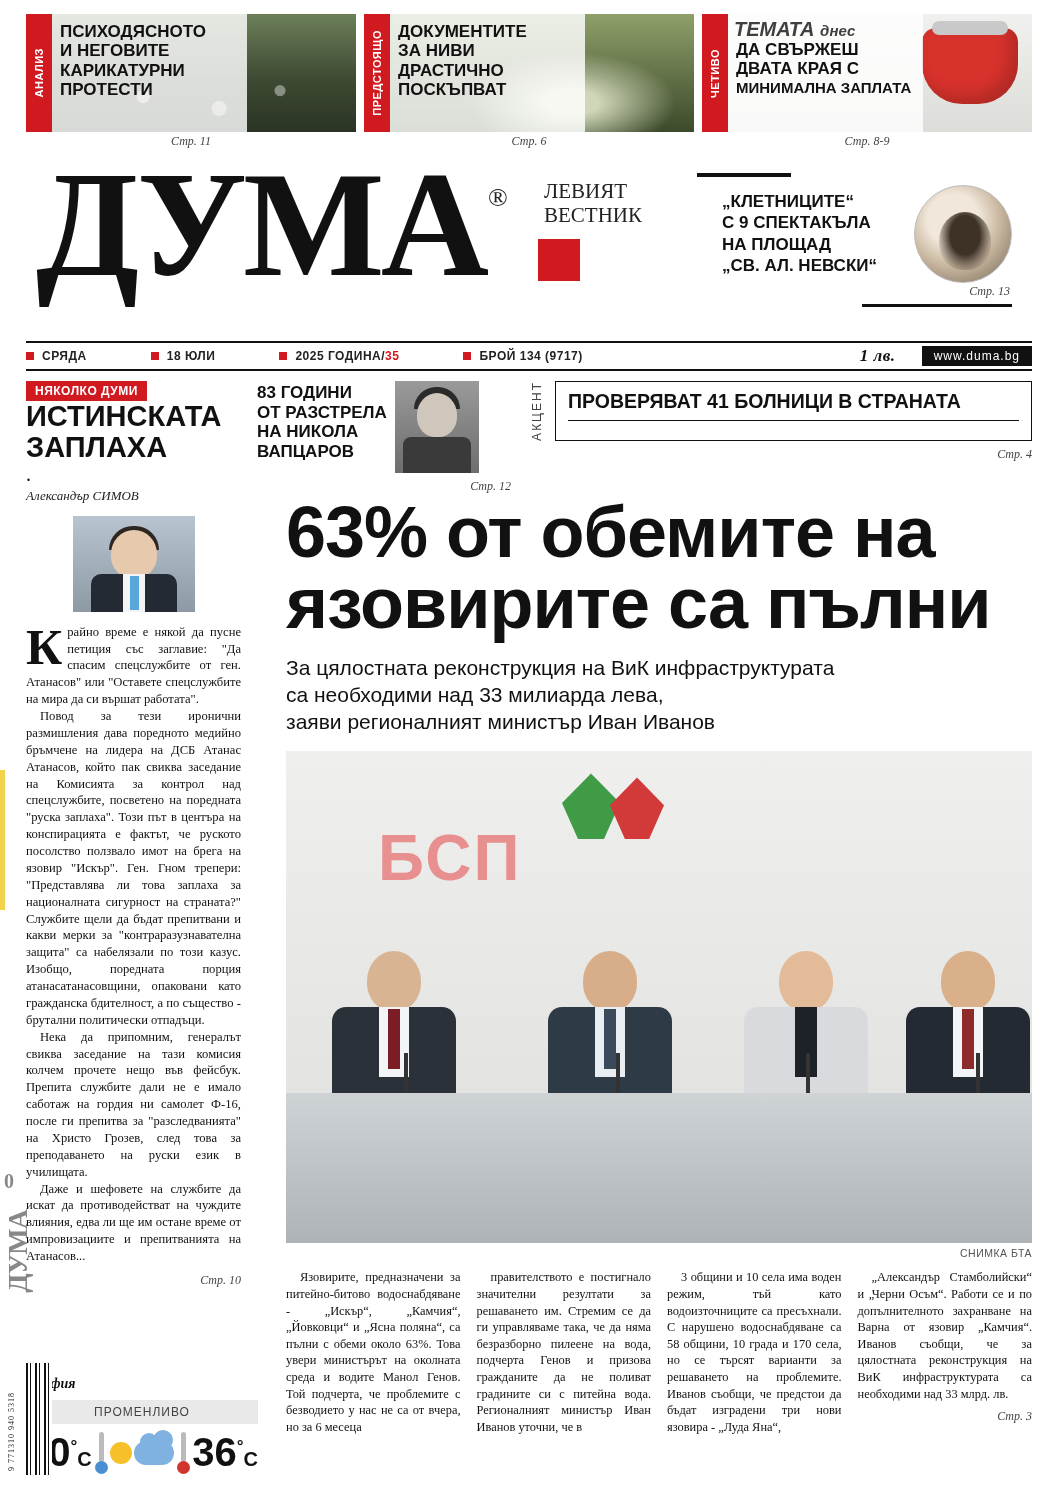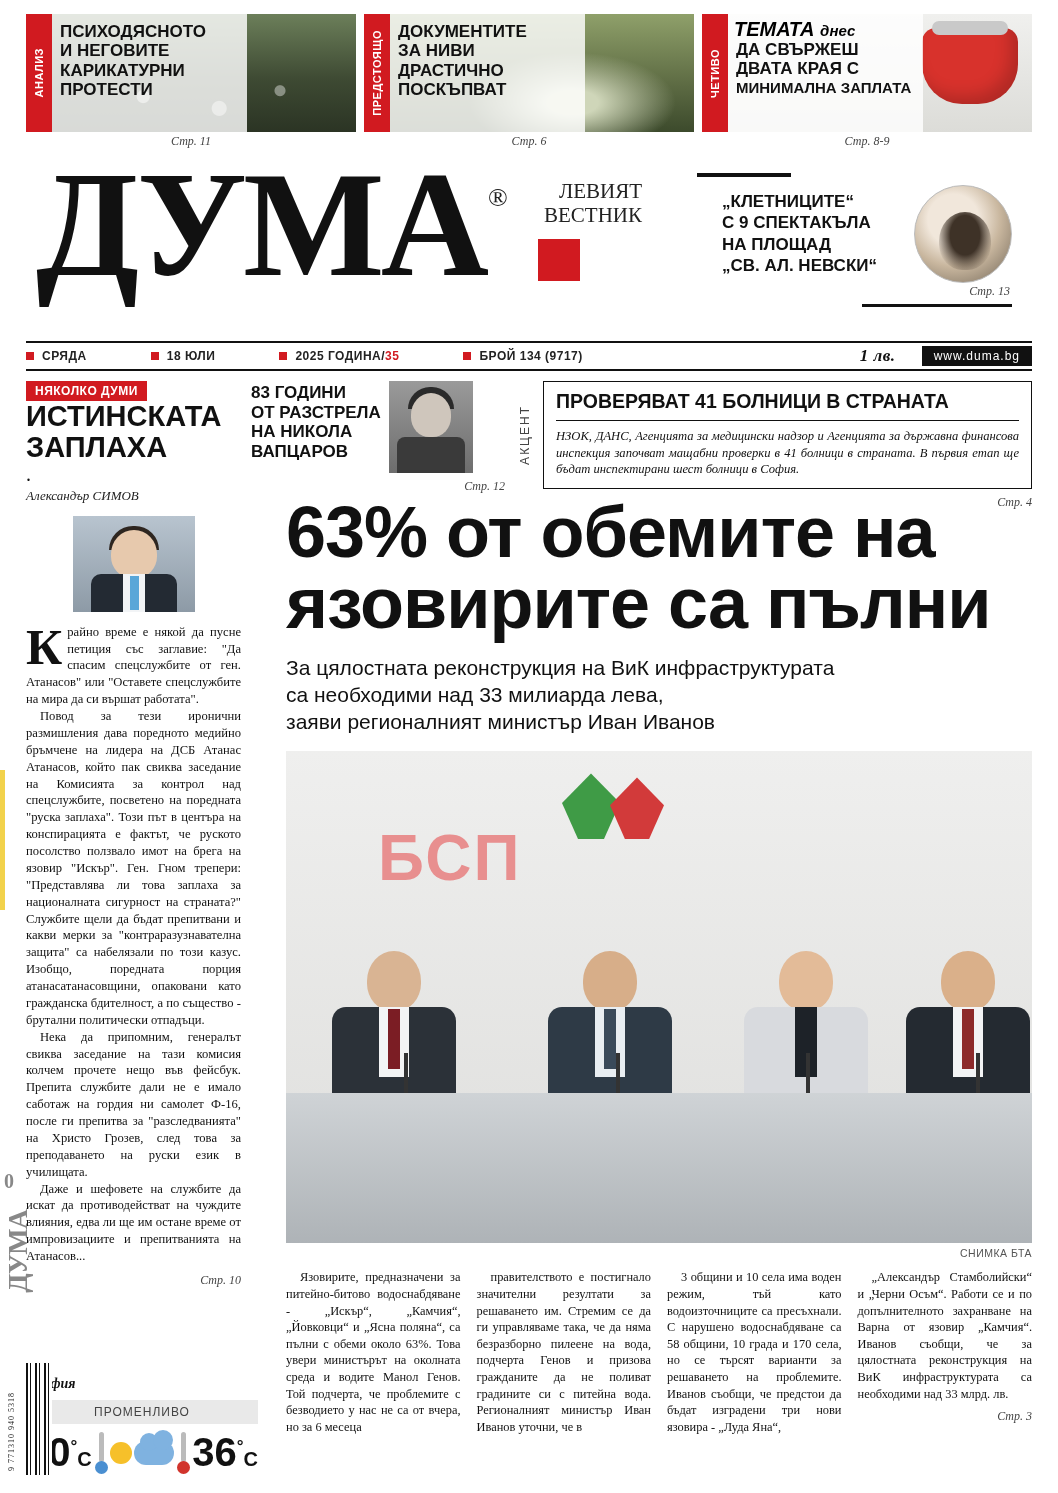--- a/index.html
+++ b/index.html
@@ -31,21 +31,21 @@
     background:rgba(255,255,255,0.82);
     padding:8px 6px 6px 8px;
     font-family:"Liberation Sans", sans-serif;
     font-weight:bold; font-size:17px; line-height:1.14; color:#111;
     text-transform:uppercase;
   }
   .teaser-text .ln { display:block; }
   .teaser-logo {
     position:absolute; left:6px; top:4px;
     font-family:"Liberation Sans", sans-serif; font-weight:bold;
-    color:#000000; font-size:20px; font-style:italic;
+    color:#404040; font-size:20px; font-style:italic;
   }
   
   .photo-crowd {
     background:
       radial-gradient(circle at 30% 70%, rgba(255,255,255,.5) 0 6px, transparent 7px),
       radial-gradient(circle at 55% 80%, rgba(255,255,255,.45) 0 7px, transparent 8px),
       radial-gradient(circle at 75% 65%, rgba(255,255,255,.4) 0 5px, transparent 6px),
       linear-gradient(#6c7f5a, #3e4a33 55%, #2b3424);
   }
   .photo-field {
@@ -73,21 +73,21 @@
   .logo {
     position:absolute; left:10px; top:-6px;
     font-family:"Liberation Serif", serif; font-weight:bold;
     font-size:150px; line-height:1; letter-spacing:-4px;
     color:#111;
   }
   .logo-reg { position:absolute; left:462px; top:28px; font-size:26px; color:#222; }
   .logo-sq { position:absolute; left:512px; top:84px; width:42px; height:42px; background:#d11a20; }
   .leviyat {
     position:absolute; left:518px; top:24px;
-    font-family:"Liberation Serif", serif; font-size:21px; line-height:1.15; color:#222;text-align:right;
+    font-family:"Liberation Serif", serif; font-size:21px; line-height:1.15; color:#222;
   }
   .mh-rule { position:absolute; right:241px; top:18px; width:94px; height:4px; background:#111; }
   .mh-box {
     position:absolute; right:10px; top:30px; width:300px; height:100px;
   }
   .mh-box-text {
     position:absolute; left:0; top:6px; width:178px;
     font-family:"Liberation Sans", sans-serif; font-weight:bold; font-size:17px;
     line-height:1.25; text-transform:uppercase; color:#111;
   }
@@ -114,21 +114,21 @@
   .infobar .sq { width:8px; height:8px; background:#d11a20; margin-right:8px; }
   .ib-item { display:flex; align-items:center; margin-right:64px; font-weight:bold; color:#222; }
   .ib-item .yr-red { color:#d11a20; }
   .price { font-family:"Liberation Serif", serif; font-style:italic; font-size:17px; font-weight:bold; margin-left:auto; margin-right:26px;}
   .site {
     background:#111; color:#fff; font-family:"Liberation Sans", sans-serif;
     font-size:12px; padding:3px 12px; letter-spacing:1px;
   }
 
   
-  .headrow { display:flex; gap:10px; margin-top:10px; }
+  .headrow { display:flex; gap:16px; margin-top:10px; }
   .col-left { width:215px; }
   .col-mid  { width:254px; }
   .col-right{ flex:1; }
 
   .kicker {
     display:inline-block; background:#d11a20; color:#fff;
     font-family:"Liberation Sans", sans-serif; font-weight:bold; font-size:12px;
     padding:3px 9px; letter-spacing:.5px;
   }
   .edit-title {
@@ -423,21 +423,20 @@
       <div class="vap-page">Стр. 12</div>
     </div>
 
     <div class="col-right">
       <div class="accent-wrap">
         <div class="accent-tab">
           <span>АКЦЕНТ</span>
         </div>
         <div class="accent-box">
           <div class="accent-title">ПРОВЕРЯВАТ 41 БОЛНИЦИ В СТРАНАТА</div>
-          <div class="accent-text">НЗОК, ДАНС, Агенцията за медицински надзор и Агенцията за държавна финансова инспекция започват мащабни проверки в 41 болници в страната. В първия етап ще бъдат инспектирани шест болници в София.</div>
         </div>
       </div>
       <div class="accent-page">Стр. 4</div>
     </div>
   </div>
 
   <div class="main-col">
     <div class="main-head">
       <div>63% от обемите на</div>
       <div>язовирите са пълни</div>

